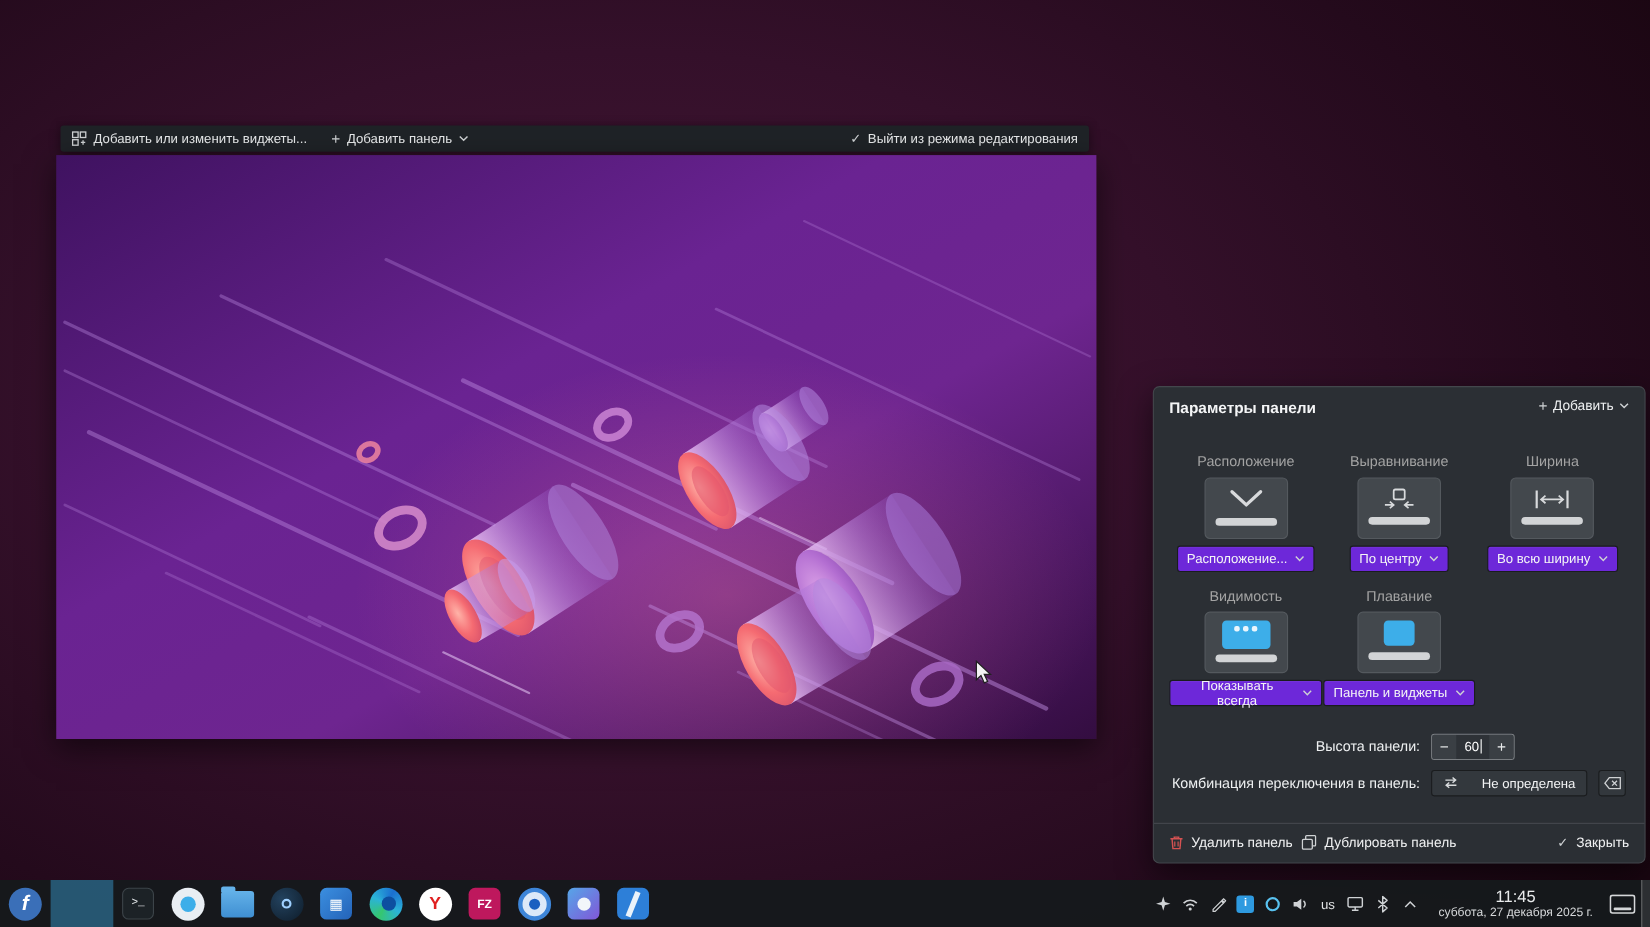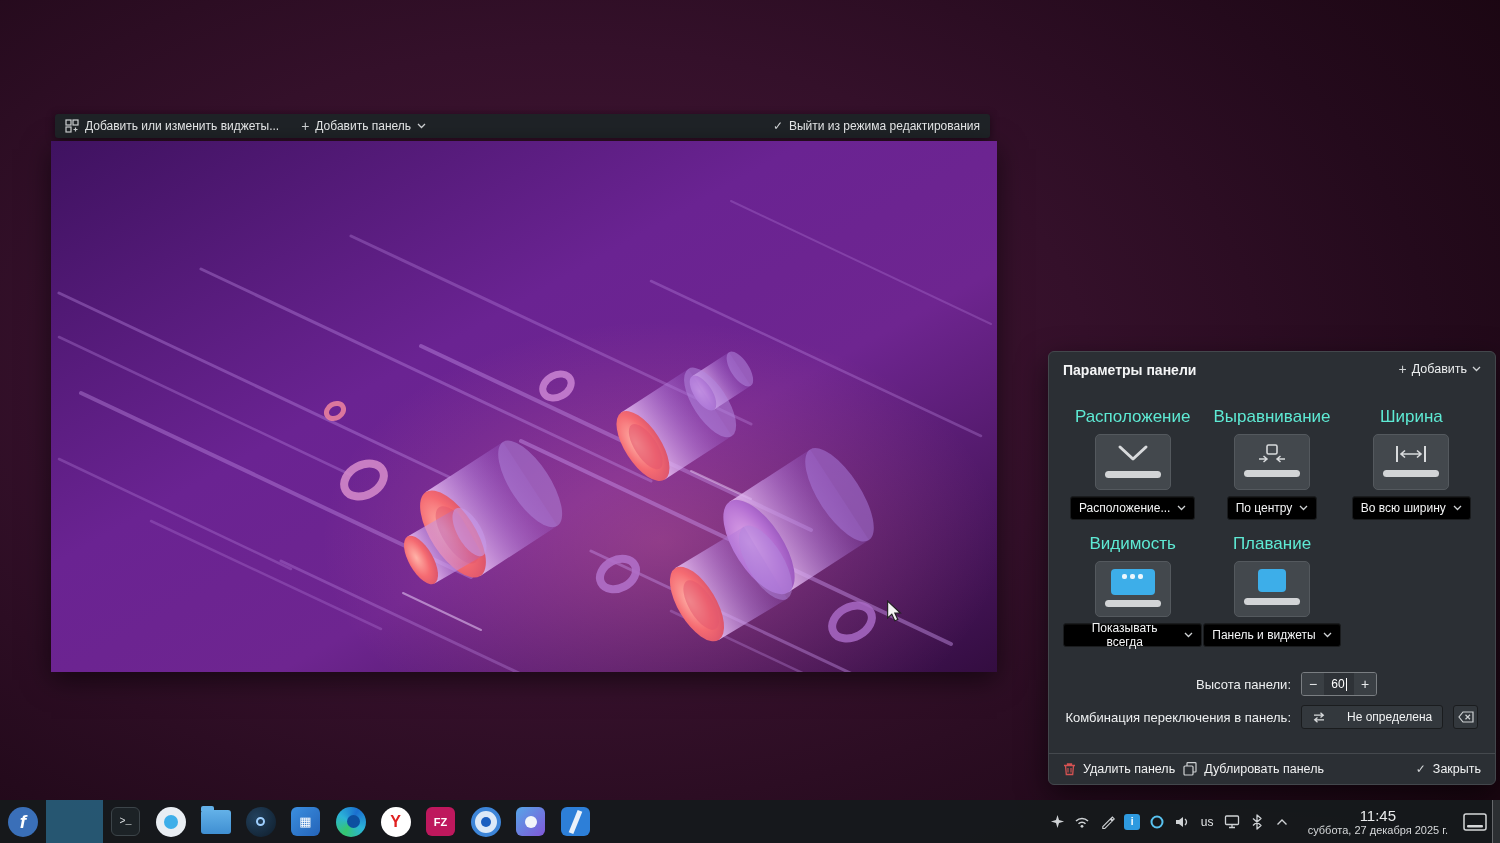--- a/index.html
+++ b/index.html
@@ -28,25 +28,25 @@
   
   .dialog{position:absolute;left:1048px;top:351px;width:448px;height:434px;
     background:#2b2f34;border:1px solid #43474c;border-radius:6px;
     box-shadow:0 10px 30px rgba(0,0,0,.55);color:#f2f3f4;padding:10px 14px 4px 14px;
     display:flex;flex-direction:column}
   .dlg-header{display:flex;align-items:flex-start;justify-content:space-between;height:24px}
   .dlg-title{font-size:14px;font-weight:bold;color:#f4f5f6}
   .dlg-add{display:flex;align-items:center;gap:5px;background:none;border:none;color:#eceeef;font-size:12.5px}
   .groups{display:grid;grid-template-columns:repeat(3,1fr);row-gap:14px;margin-top:26px}
   .group{display:flex;flex-direction:column;align-items:center}
-  .g-label{font-size:17px;color:#5eead4;margin-bottom:7px}
+  .g-label{font-size:13px;color:#a3a3a3;margin-bottom:7px}
   .tile{width:76px;height:56px;background:#43484d;border:1px solid #54595e;border-radius:5px;
     display:flex;flex-direction:column;align-items:center;margin-bottom:6px;overflow:hidden}
   .pill{width:56px;height:7px;border-radius:3.5px;background:#d2d4d6}
-  .combo{display:flex;align-items:center;gap:7px;background:#000000;border:1px solid #1a1c1e;
+  .combo{display:flex;align-items:center;gap:7px;background:#6d28d9;border:1px solid #1a1c1e;
     border-radius:3px;color:#f4f5f6;font-size:12px;padding:3px 8px;height:24px;box-shadow:inset 0 1px 0 rgba(255,255,255,.05)}
   .vis-panel{width:44px;height:26px;background:#3daee9;border-radius:4px;margin-top:7px;margin-bottom:5px;
     display:flex;gap:3px;justify-content:center;padding-top:5px}
   .vis-panel .dot{width:5px;height:5px;border-radius:2px;background:#eaf6fd}
   .op-shape{width:54px;height:17px;border-radius:4px;margin-top:6px;
     background:linear-gradient(105deg, rgba(150,160,170,.35) 0 50%, rgba(80,150,205,.85) 50% 100%)}
   .float-panel{width:28px;height:23px;border-radius:4px;background:#3daee9;margin-top:7px;margin-bottom:6px}
   .form-row{display:flex;align-items:center;margin-top:0}
   .row-height{margin-top:25px}
   .row-shortcut{margin-top:9px}

